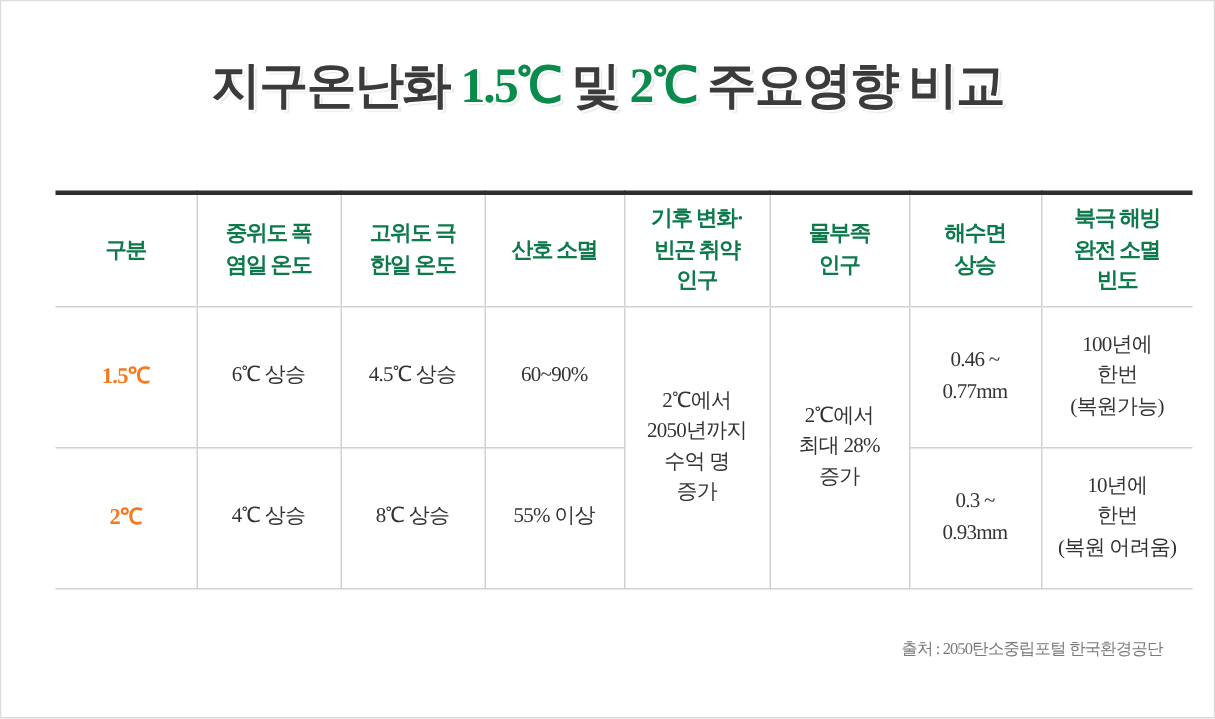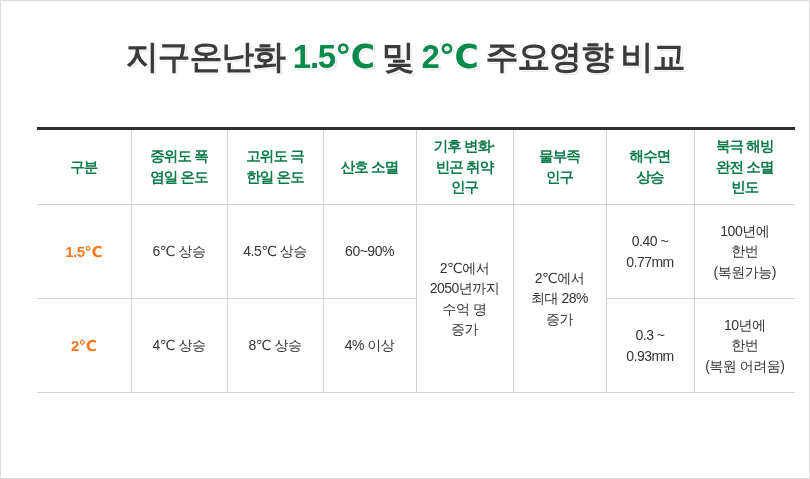--- a/index.html
+++ b/index.html
@@ -14,20 +14,21 @@
     overflow: hidden;
     box-sizing: border-box;
     border: 1px solid #dcdcdc;
   }
 
   .page {
     position: relative;
     width: 808px;
     height: 477px;
     background: #ffffff;
+    font-family: Liberation Serif, serif;
   }
 
   
   .title-wrap {
     position: absolute;
     top: 34px;
     left: 0;
     width: 100%;
     text-align: center;
   }
@@ -201,42 +202,43 @@
             <span>2050년까지</span><br>
             <span>수억 명</span><br>
             <span>증가</span>
           </td>
           <td class="span2" rowspan="2">
             <span>2℃에서</span><br>
             <span>최대 28%</span><br>
             <span>증가</span>
           </td>
           <td>
-            <span>0.40 ~</span><br>
+            <span>0.46 ~</span><br>
             <span>0.77mm</span>
           </td>
           <td>
             <span>100년에</span><br>
             <span>한번</span><br>
             <span>(복원가능)</span>
           </td>
         </tr>
         <tr class="r2">
           <td class="scenario">2℃</td>
           <td>4℃ 상승</td>
           <td>8℃ 상승</td>
-          <td>4% 이상</td>
+          <td>55% 이상</td>
           <td>
             <span>0.3 ~</span><br>
             <span>0.93mm</span>
           </td>
           <td>
             <span>10년에</span><br>
             <span>한번</span><br>
             <span>(복원 어려움)</span>
           </td>
         </tr>
       </tbody>
     </table>
   </div>
 
+  <div class="source">출처 : 2050탄소중립포털 한국환경공단</div>
 
 </div>
 
 </body></html>

